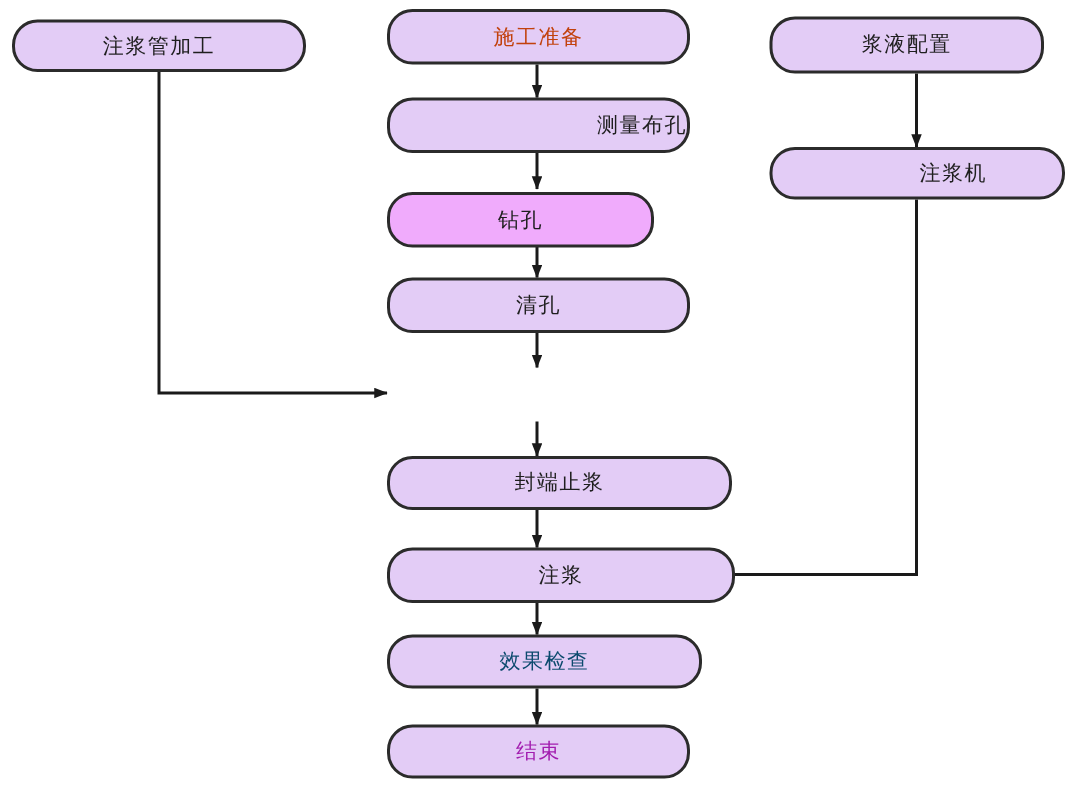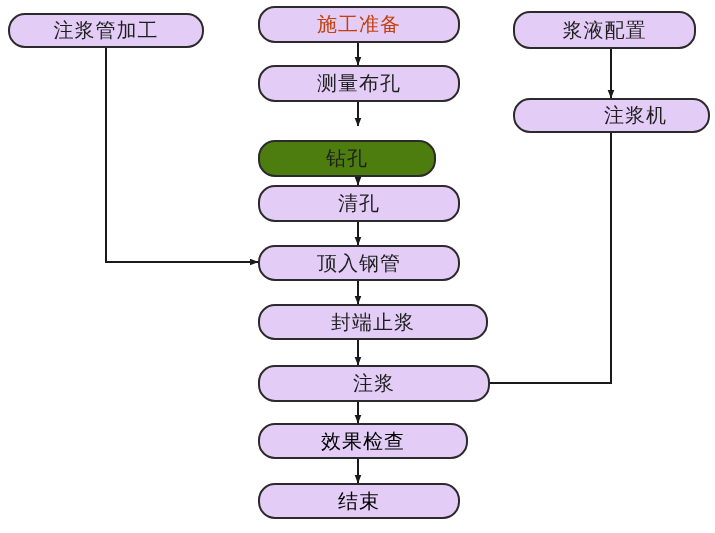--- a/index.html
+++ b/index.html
@@ -10,21 +10,21 @@
     background: #ffffff;
     overflow: hidden;
     font-family: "Liberation Serif", "DejaVu Serif", serif;
   }
   .flow-node {
     position: absolute;
     display: flex;
     align-items: center;
     justify-content: center;
     box-sizing: border-box;
-    font-size: 20px;
+    font-size: 14px;
     letter-spacing: 1px;
     border-radius: 17px;
   }
   .flow-node span { display: block; white-space: nowrap; }
   #connector-layer {
     position: absolute;
     left: 0; top: 0;
     width: 715px; height: 533px;
     pointer-events: none;
   }
@@ -50,42 +50,39 @@
       <polyline points="611,49 611,98" fill="none" stroke="#1A1A1A" stroke-width="2" marker-end="url(#arrowhead)"></polyline>
       <polyline points="106,48 106,262 258,262" fill="none" stroke="#1A1A1A" stroke-width="2" marker-end="url(#arrowhead)"></polyline>
       <polyline points="611,133 611,383 460,383" fill="none" stroke="#1A1A1A" stroke-width="2" marker-end="url(#arrowhead)"></polyline>
     </svg>
 <div class="flow-node" style="left: 8px; top: 13px; width: 196px; height: 35px; background: rgb(227, 204, 246); border: 2px solid rgb(43, 43, 43); color: rgb(31, 31, 31);">
       <span>注浆管加工</span>
     </div>
     <div class="flow-node" style="left: 258px; top: 6px; width: 202px; height: 37px; background: rgb(227, 204, 246); border: 2px solid rgb(43, 43, 43); color: #c2410c;">
       <span>施工准备</span>
     </div>
-    <div class="flow-node" style="left: 258px; top: 65px; width: 202px; height: 37px; background: rgb(227, 204, 246); border: 2px solid rgb(43, 43, 43); color: rgb(31, 31, 31);">
+    <div class="flow-node" style="left: 258px; top: 65px; width: 202px; height: 37px; background: rgb(227, 204, 246); border: 2px solid rgb(43, 43, 43); color: rgb(31, 31, 31); justify-content: flex-end;">
       <span>测量布孔</span>
     </div>
-    <div class="flow-node" style="left: 258px; top: 140px; width: 178px; height: 37px; background: #4d7c0f; border: 2px solid rgb(43, 43, 43); color: rgb(31, 31, 31);">
+    <div class="flow-node" style="left: 258px; top: 128px; width: 178px; height: 37px; background: #f0abfc; border: 2px solid rgb(43, 43, 43); color: rgb(31, 31, 31);">
       <span>钻孔</span>
     </div>
     <div class="flow-node" style="left: 258px; top: 185px; width: 202px; height: 37px; background: rgb(227, 204, 246); border: 2px solid rgb(43, 43, 43); color: rgb(31, 31, 31); text-align: right;">
       <span>清孔</span>
-    </div>
-    <div class="flow-node" style="left: 258px; top: 245px; width: 202px; height: 36px; background: rgb(227, 204, 246); border: 2px solid rgb(43, 43, 43); color: rgb(31, 31, 31);">
-      <span>顶入钢管</span>
     </div>
     <div class="flow-node" style="left: 258px; top: 304px; width: 230px; height: 36px; background: rgb(227, 204, 246); border: 2px solid rgb(43, 43, 43); color: rgb(31, 31, 31);">
       <span>封端止浆</span>
     </div>
     <div class="flow-node" style="left: 258px; top: 365px; width: 232px; height: 37px; background: rgb(227, 204, 246); border: 2px solid rgb(43, 43, 43); color: rgb(31, 31, 31);">
       <span>注浆</span>
     </div>
-    <div class="flow-node" style="left: 258px; top: 423px; width: 210px; height: 36px; background: rgb(227, 204, 246); border: 2px solid rgb(43, 43, 43); color: #000000;">
+    <div class="flow-node" style="left: 258px; top: 423px; width: 210px; height: 36px; background: rgb(227, 204, 246); border: 2px solid rgb(43, 43, 43); color: #0c4a6e;">
       <span>效果检查</span>
     </div>
-    <div class="flow-node" style="left: 258px; top: 483px; width: 202px; height: 36px; background: rgb(227, 204, 246); border: 2px solid rgb(43, 43, 43); color: #000000;">
+    <div class="flow-node" style="left: 258px; top: 483px; width: 202px; height: 36px; background: rgb(227, 204, 246); border: 2px solid rgb(43, 43, 43); color: #a21caf;">
       <span>结束</span>
     </div>
     <div class="flow-node" style="left: 513px; top: 11px; width: 183px; height: 38px; background: rgb(227, 204, 246); border: 2px solid rgb(43, 43, 43); color: rgb(31, 31, 31);">
       <span>浆液配置</span>
     </div>
     <div class="flow-node" style="left: 513px; top: 98px; width: 197px; height: 35px; background: rgb(227, 204, 246); border: 2px solid rgb(43, 43, 43); color: rgb(31, 31, 31); padding-left: 48px;">
       <span>注浆机</span>
     </div>
   </div>
 

